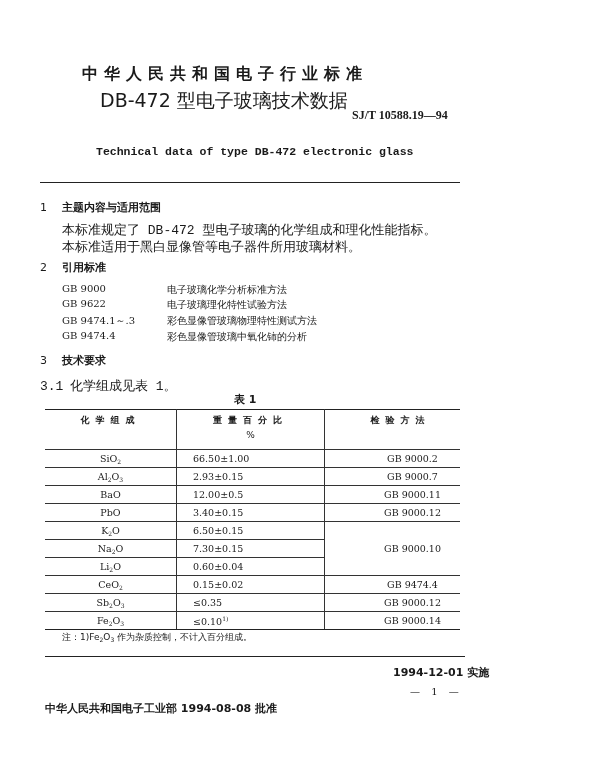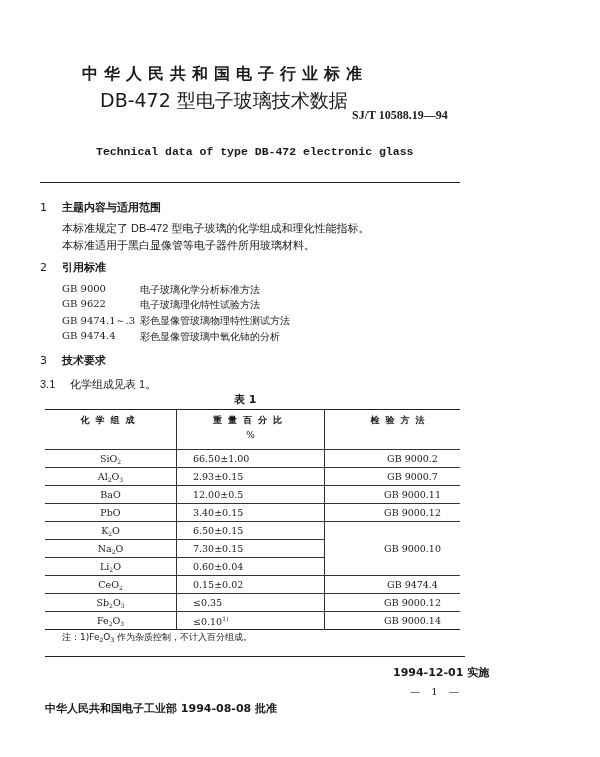--- a/index.html
+++ b/index.html
@@ -8,22 +8,22 @@
       font-family: "DejaVu Serif", "Liberation Serif", serif; color: #1a1a1a;
     }
     .abs { position: absolute; }
     .std-org { left: 82px; top: 64px; font-family: "DejaVu Sans", sans-serif; font-weight: bold; font-size: 16px; letter-spacing: 6px; }
     .title { left: 100px; top: 88px; font-family: "DejaVu Sans", sans-serif; font-weight: normal; font-size: 19px; }
     .std-no { left: 352px; top: 108px; font-family: "Liberation Serif", serif; font-weight: bold; font-size: 12px; }
     .subtitle { left: 96px; top: 145px; font-family: Liberation Mono, monospace; font-weight: bold; font-size: 11.5px; }
     .rule { left: 40px; width: 420px; height: 0; border-top: 1.5px solid #222; }
     .h1 { font-family: "DejaVu Sans", sans-serif; font-weight: bold; font-size: 11px; }
     .h1 .num { display: inline-block; width: 22px; font-weight: normal; }
-    .para { font-family: Liberation Sans, sans-serif; font-size: 11px; }
-    .refrow { font-family: "DejaVu Sans", sans-serif; font-size: 10px; display: flex; }
+    .para { font-family: Liberation Mono, monospace; font-size: 13px; }
+    .refrow { font-family: "DejaVu Sans", sans-serif; font-size: 10px; display: flex; gap: 27px; }
     .refrow .code { width: 78px; font-family: "DejaVu Serif", serif; }
     .caption { left: 234px; top: 392px; font-family: "DejaVu Sans", sans-serif; font-weight: bold; font-size: 11px; }
     table.t1 { position: absolute; left: 45px; top: 409px; width: 415px; border-collapse: collapse; font-size: 9.5px; font-family: "DejaVu Serif", serif; }
     table.t1 td, table.t1 th { border-top: 1px solid #333; border-bottom: 1px solid #333; text-align: center; padding: 0; }
     table.t1 th { font-family: "DejaVu Sans", sans-serif; font-weight: bold; font-size: 9px; letter-spacing: 6px; height: 35px; vertical-align: top; padding-top: 4px; }
     table.t1 td { height: 17px; }
     table.t1 .c1 { width: 131px; border-right: 1px solid #333; }
     table.t1 .c2 { width: 131px; border-right: 1px solid #333; text-align: left; padding-left: 16px; }
     table.t1 .c3 { text-align: center; padding-left: 40px; }
     table.t1 th.c2 { text-align: center; padding-left: 0; }

